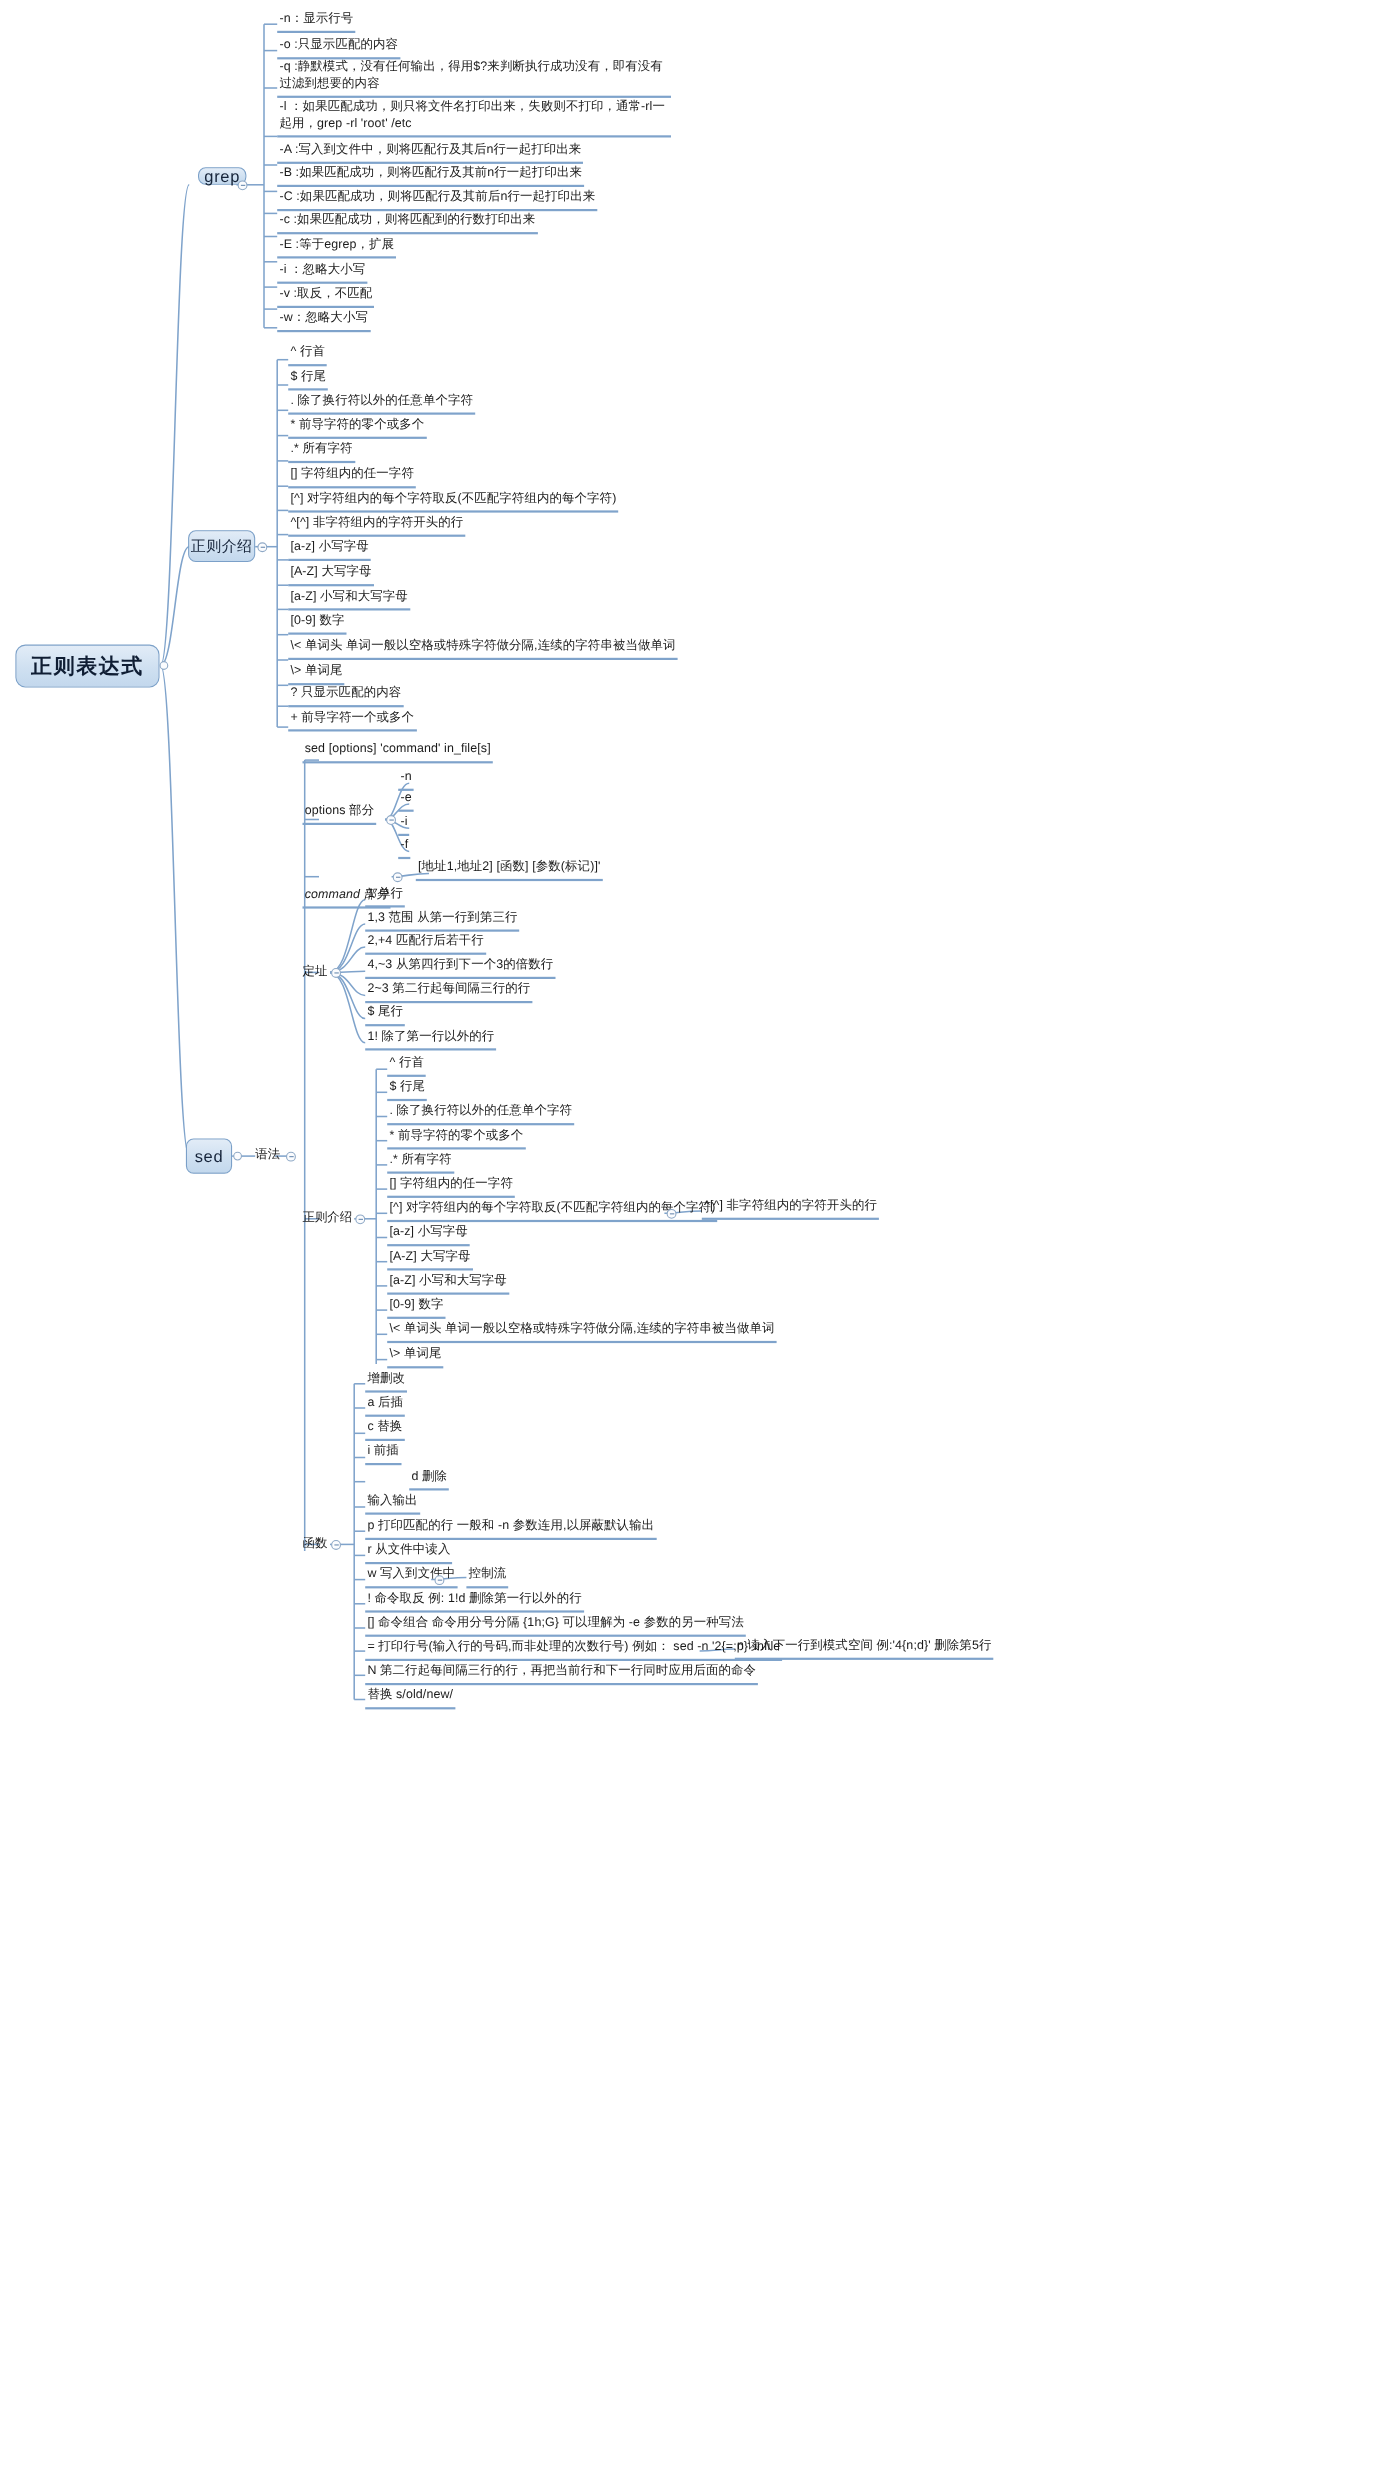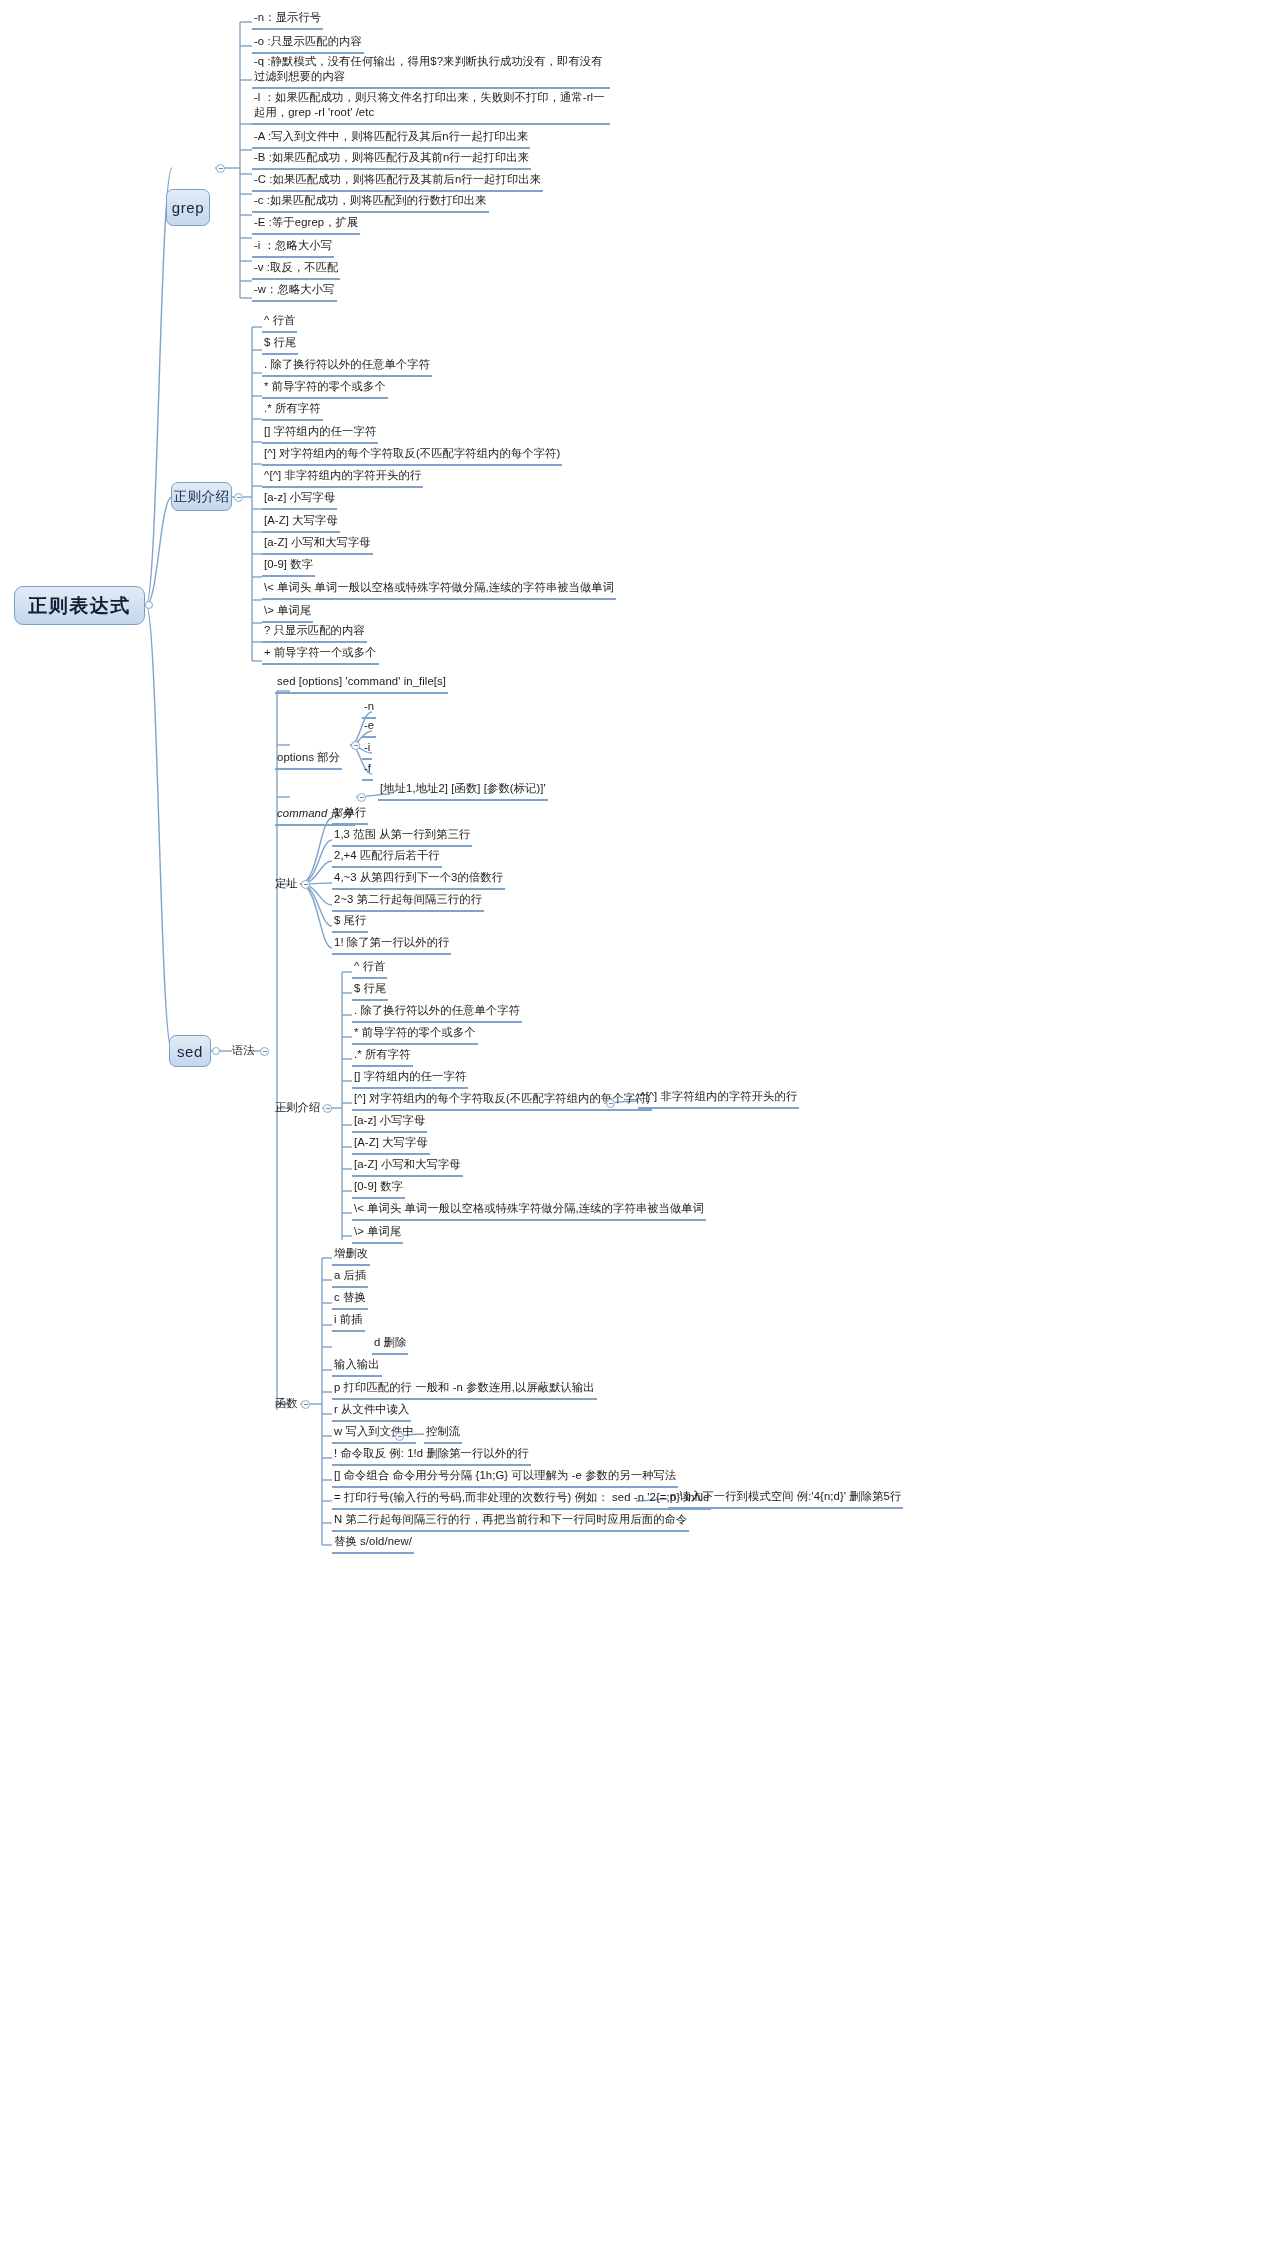--- a/index.html
+++ b/index.html
@@ -205,21 +205,21 @@
 
       <path d="M636 1501 C 650 1501 654 1499 668 1499"></path>
     </g>
   </svg>
 
   <div class="box root" style="left:14px; top:586px; width:131px; height:39px;">
     <span>正则表达式</span>
   </div>
   <div class="dot" style="left:145px; top:601px;"></div>
 
-  <div class="box lvl1" style="left:166px; top:152px; width:44px; height:37px;margin-top:37px;">
+  <div class="box lvl1" style="left:180px; top:152px; width:44px; height:16px;">
     <span>grep</span>
   </div>
   <div class="toggle" style="left:216px; top:164px;"></div>
 
   <div class="leaf" style="left:252px; top:10px;">-n：显示行号</div>
   <div class="leaf" style="left:252px; top:34px;">-o :只显示匹配的内容</div>
   <div class="leaf wrap" style="left:252px; top:54px; width:358px;">-q :静默模式，没有任何输出，得用$?来判断执行成功没有，即有没有过滤到想要的内容</div>
   <div class="leaf wrap" style="left:252px; top:90px; width:358px;">-l  ：如果匹配成功，则只将文件名打印出来，失败则不打印，通常-rl一起用，grep -rl 'root' /etc</div>
   <div class="leaf" style="left:252px; top:129px;">-A :写入到文件中，则将匹配行及其后n行一起打印出来</div>
   <div class="leaf" style="left:252px; top:150px;">-B :如果匹配成功，则将匹配行及其前n行一起打印出来</div>
@@ -255,21 +255,21 @@
   <div class="box lvl1" style="left:169px; top:1035px; width:42px; height:32px;">
     <span>sed</span>
   </div>
   <div class="dot" style="left:212px; top:1047px;"></div>
 
   <div class="plain" style="left:232px; top:1043px;">语法</div>
   <div class="toggle" style="left:260px; top:1047px;"></div>
 
   <div class="leaf" style="left:275px; top:674px;">sed [options] 'command' in_file[s]</div>
 
-  <div class="leaf" style="left:275px; top:730px;margin-top:20px;">options 部分</div>
+  <div class="leaf" style="left:275px; top:730px;">options 部分</div>
   <div class="toggle" style="left:351px; top:741px;"></div>
   <div class="leaf" style="left:362px; top:699px;">-n</div>
   <div class="leaf" style="left:362px; top:718px;">-e</div>
   <div class="leaf" style="left:362px; top:740px;">-i</div>
   <div class="leaf" style="left:362px; top:761px;">-f</div>
 
   <div class="leaf" style="left:275px; top:806px;font-style:italic;">command 部分</div>
   <div class="toggle" style="left:357px; top:793px;"></div>
   <div class="leaf" style="left:378px; top:781px;">[地址1,地址2] [函数] [参数(标记)]'</div>
 

